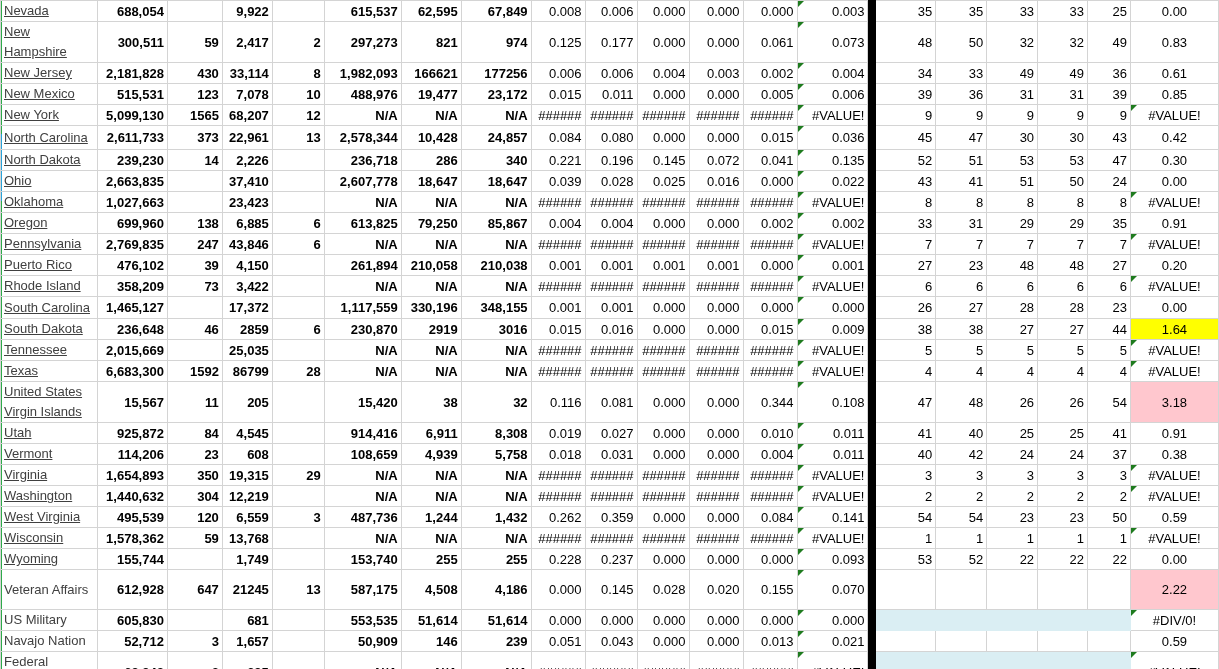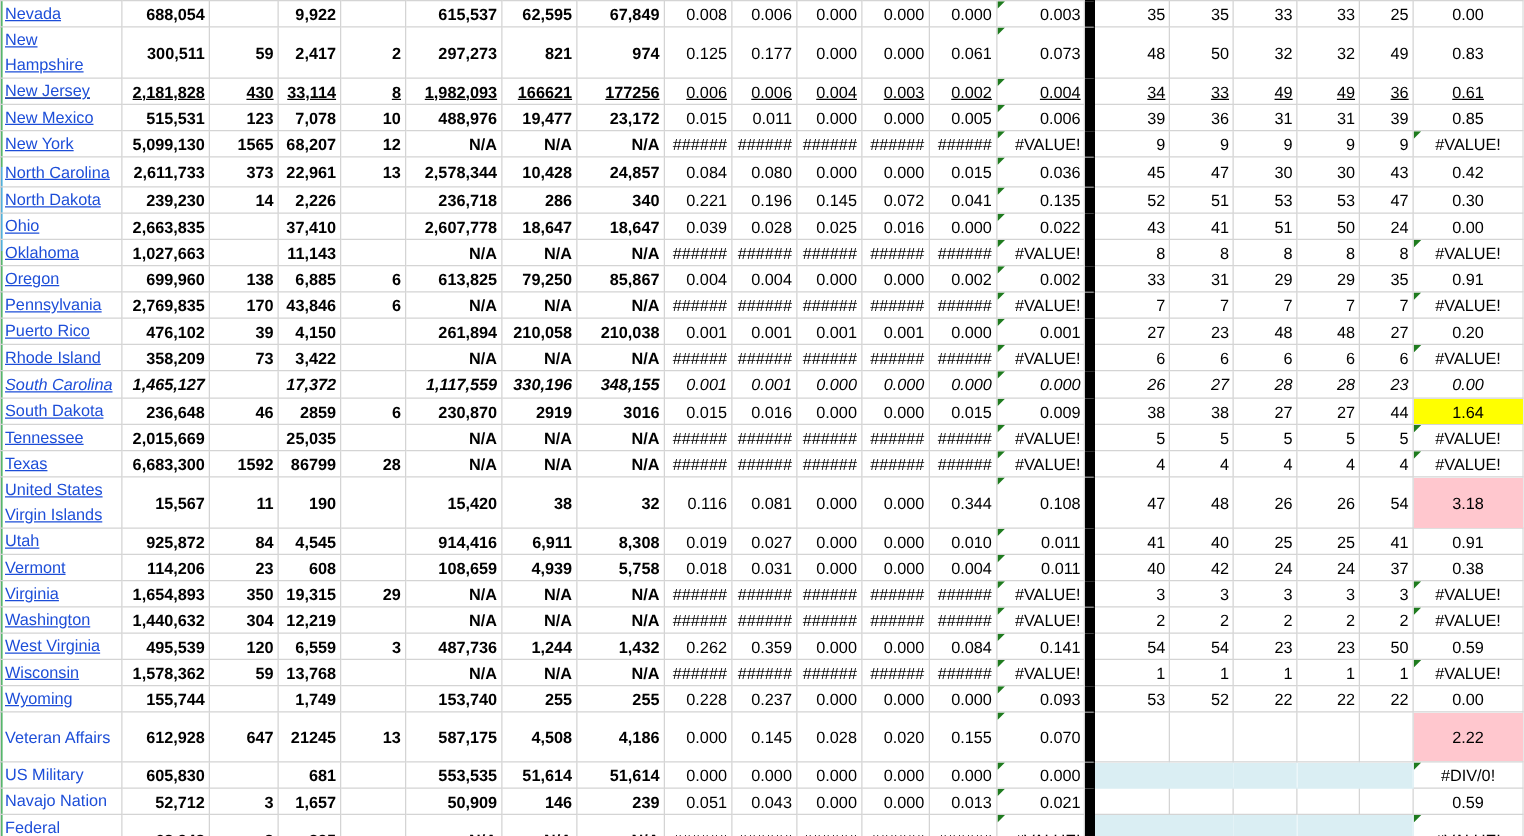--- a/index.html
+++ b/index.html
@@ -1,19 +1,19 @@
 <!DOCTYPE html>
 <html><head>
 <meta charset="utf-8">
 <style>
   html,body{margin:0;padding:0;background:#fff;}
   body{width:1219px;height:669px;overflow:hidden;position:relative;font-family:"Liberation Sans","DejaVu Sans",sans-serif;}
   #sheet{position:absolute;left:0;top:0;border-collapse:collapse;table-layout:fixed;}
   #sheet td{border:1px solid #d4d4d4;padding:0 3px;font-size:13px;color:#000;white-space:nowrap;overflow:hidden;text-align:right;position:relative;box-sizing:border-box;line-height:19px;}
-  #sheet td.name{text-align:left;white-space:normal;line-height:20px;color:#1d4ed8;}
+  #sheet td.name{text-align:left;white-space:normal;line-height:20px;color:#404040;}
   #sheet td.name span.link{text-decoration:underline;}
   #sheet td.b{font-weight:bold;}
   #sheet td.ctr{text-align:center;}
   #sheet td.sep{background:#000;border-color:#000;padding:0;}
   #sheet td.yellow{background:#ffff00;}
   #sheet td.pink{background:#ffc7ce;text-align:center;}
   #sheet td.blue{background:#daeef3;border-color:#daeef3;}
   #sheet td.tri::before{content:"";position:absolute;left:0;top:0;width:0;height:0;border-top:6px solid #1e7b1e;border-right:6px solid transparent;}
   .leftbar{position:absolute;left:0;top:0;width:2px;height:669px;background:linear-gradient(#2eaa4a 0 20%,#29a3d9 20% 30%,#2eaa4a 30% 100%);}
 </style>
@@ -85,21 +85,21 @@
         <td>0.061</td>
         <td class="tri">0.073</td>
         <td class="sep"></td>
         <td>48</td>
         <td>50</td>
         <td>32</td>
         <td>32</td>
         <td>49</td>
         <td class="ctr">0.83</td>
       </tr>
-      <tr style="height: 20px; text-decoration: underline;">
+      <tr style="height: 20px;">
         <td class="name"><span class="link">New Jersey</span></td>
         <td class="b">2,181,828</td>
         <td class="b">430</td>
         <td class="b">33,114</td>
         <td class="b">8</td>
         <td class="b">1,982,093</td>
         <td class="b">166621</td>
         <td class="b">177256</td>
         <td>0.006</td>
         <td>0.006</td>
@@ -227,21 +227,21 @@
         <td>41</td>
         <td>51</td>
         <td>50</td>
         <td>24</td>
         <td class="ctr">0.00</td>
       </tr>
       <tr style="height: 20px;">
         <td class="name"><span class="link">Oklahoma</span></td>
         <td class="b">1,027,663</td>
         <td class="b"></td>
-        <td class="b">11,143</td>
+        <td class="b">23,423</td>
         <td class="b"></td>
         <td class="b">N/A</td>
         <td class="b">N/A</td>
         <td class="b">N/A</td>
         <td>######</td>
         <td>######</td>
         <td>######</td>
         <td>######</td>
         <td>######</td>
         <td class="tri">#VALUE!</td>
@@ -272,21 +272,21 @@
         <td>33</td>
         <td>31</td>
         <td>29</td>
         <td>29</td>
         <td>35</td>
         <td class="ctr">0.91</td>
       </tr>
       <tr style="height: 20px;">
         <td class="name"><span class="link">Pennsylvania</span></td>
         <td class="b">2,769,835</td>
-        <td class="b">170</td>
+        <td class="b">247</td>
         <td class="b">43,846</td>
         <td class="b">6</td>
         <td class="b">N/A</td>
         <td class="b">N/A</td>
         <td class="b">N/A</td>
         <td>######</td>
         <td>######</td>
         <td>######</td>
         <td>######</td>
         <td>######</td>
@@ -338,21 +338,21 @@
         <td>######</td>
         <td class="tri">#VALUE!</td>
         <td class="sep"></td>
         <td>6</td>
         <td>6</td>
         <td>6</td>
         <td>6</td>
         <td>6</td>
         <td class="ctr tri">#VALUE!</td>
       </tr>
-      <tr style="height: 22px; font-style: italic;">
+      <tr style="height: 22px;">
         <td class="name"><span class="link">South Carolina</span></td>
         <td class="b">1,465,127</td>
         <td class="b"></td>
         <td class="b">17,372</td>
         <td class="b"></td>
         <td class="b">1,117,559</td>
         <td class="b">330,196</td>
         <td class="b">348,155</td>
         <td>0.001</td>
         <td>0.001</td>
@@ -434,21 +434,21 @@
         <td>4</td>
         <td>4</td>
         <td>4</td>
         <td>4</td>
         <td class="ctr tri">#VALUE!</td>
       </tr>
       <tr style="height: 40px;">
         <td class="name"><span class="link">United States Virgin Islands</span></td>
         <td class="b">15,567</td>
         <td class="b">11</td>
-        <td class="b">190</td>
+        <td class="b">205</td>
         <td class="b"></td>
         <td class="b">15,420</td>
         <td class="b">38</td>
         <td class="b">32</td>
         <td>0.116</td>
         <td>0.081</td>
         <td>0.000</td>
         <td>0.000</td>
         <td>0.344</td>
         <td class="tri">0.108</td>

